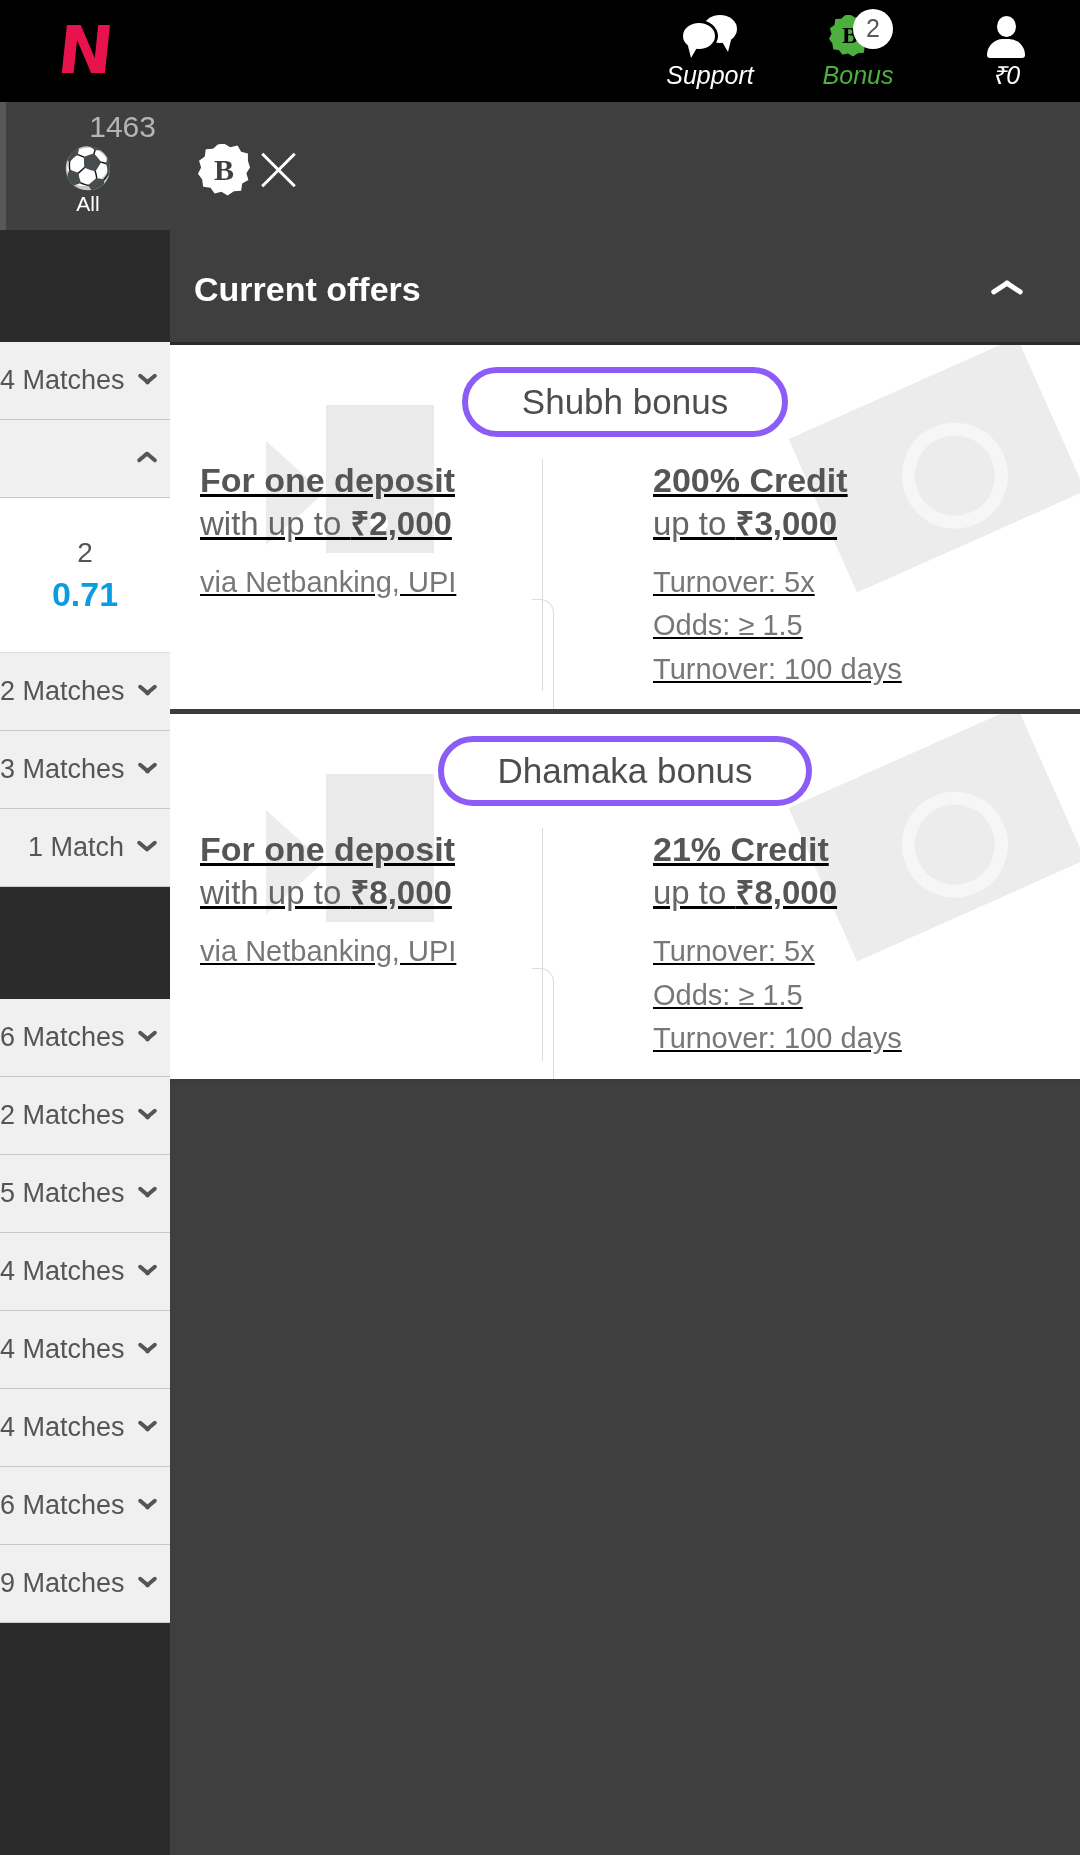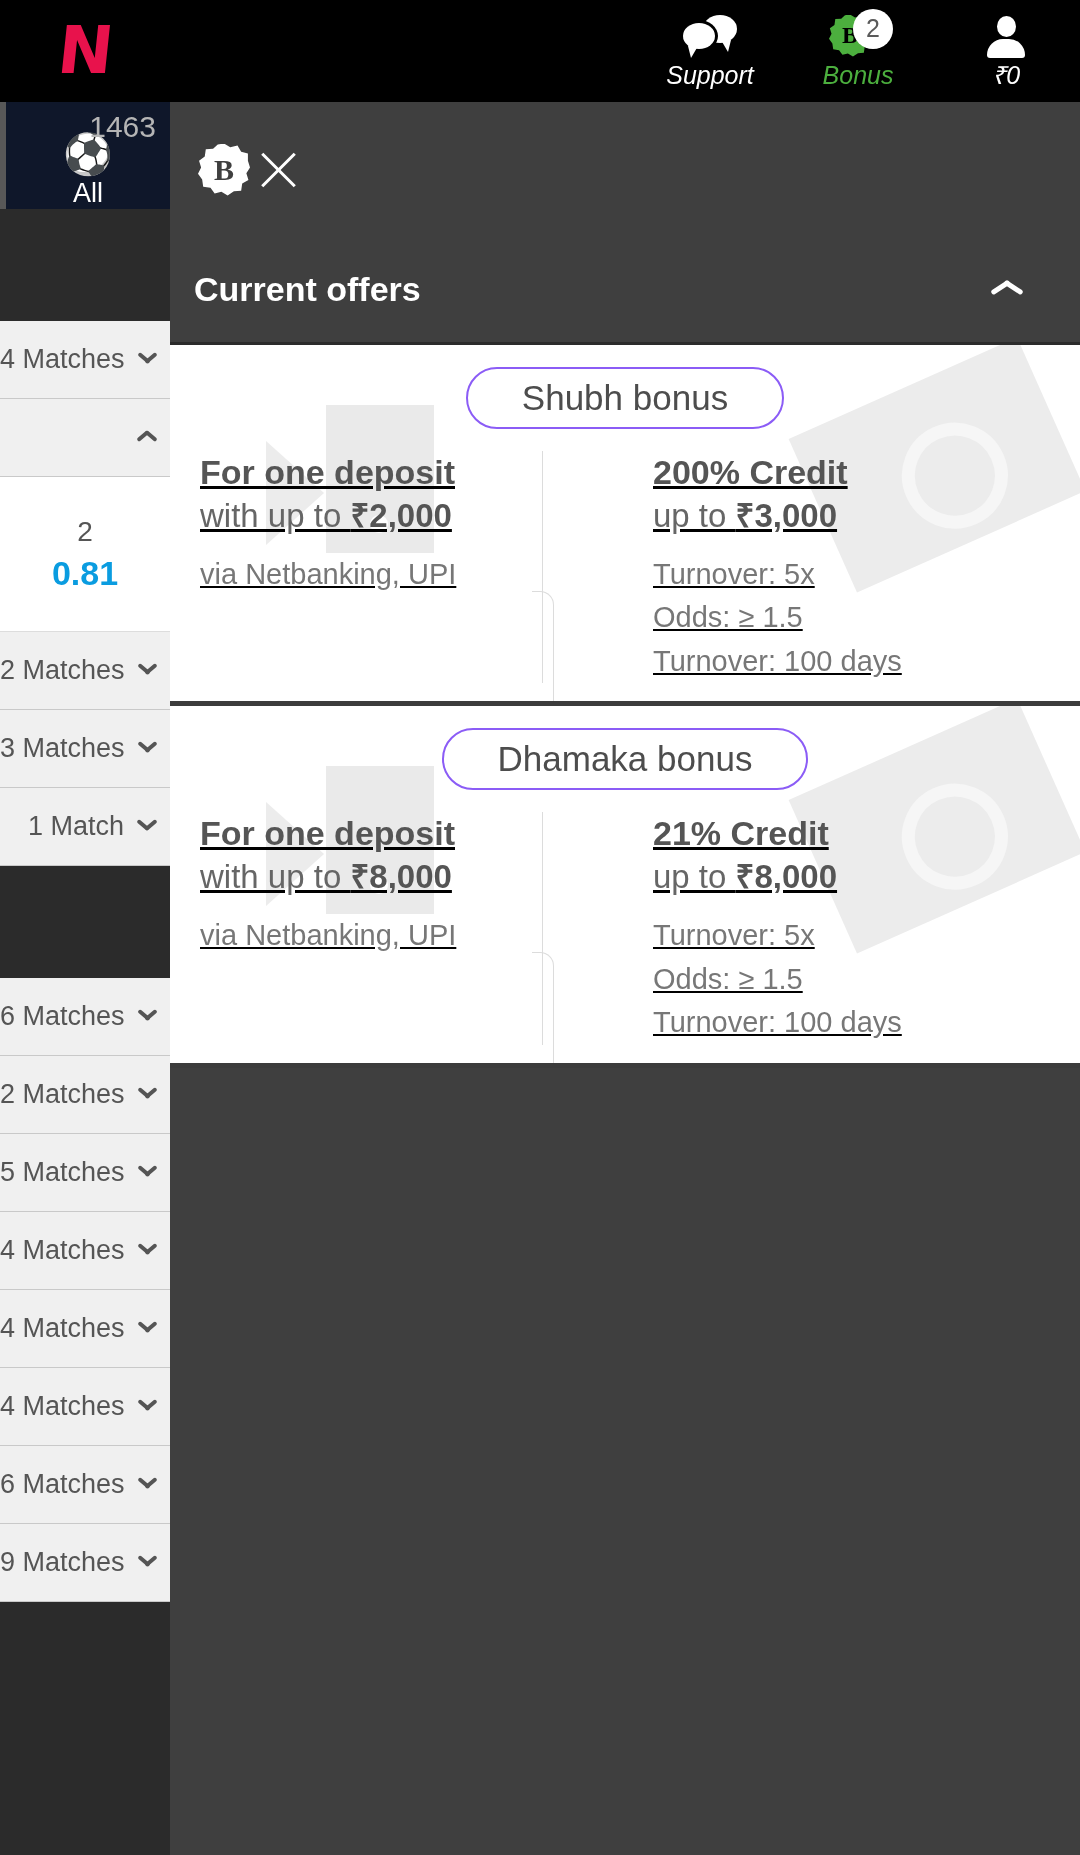--- a/index.html
+++ b/index.html
@@ -70,27 +70,27 @@
   .user-icon { position: relative; width: 44px; height: 44px; }
   .user-icon .head { position: absolute; left: 13px; top: 1px; width: 19px; height: 21px; background: #fff; border-radius: 50%; }
   .user-icon .body { position: absolute; left: 3px; top: 24px; width: 38px; height: 19px; background: #fff; border-radius: 16px 16px 3px 3px; }
 
   
   .sidebar {
     position: absolute; top: 102px; left: 0; width: 170px; height: 1753px;
     background: #2b2b2b; overflow: hidden;
   }
   .sport-tab {
-    height: 107px; background: #0f172a; border-left: 6px solid #585858;
+    height: 128px; background: #404040; border-left: 6px solid #585858;
     display: flex; flex-direction: column; align-items: center; justify-content: center;
     position: relative; padding-top: 4px;
   }
   .sport-count { position: absolute; top: 8px; right: 14px; font-size: 30px; color: #b5b5b5; }
   .sport-glyph { font-size: 40px; color: #fff; line-height: 1; margin-top: 28px; }
-  .sport-name { font-size: 27px; color: #fff; margin-top: 4px; }
+  .sport-name { font-size: 21px; color: #fff; margin-top: 4px; }
   .sb-gap { height: 112px; background: #2b2b2b; }
   .sb-gap.tall { height: 112px; }
   .acc-row {
     height: 78px; background: #f0f0f0; border-bottom: 1px solid #c9c9c9;
     display: flex; align-items: center; justify-content: flex-end;
     padding-right: 12px; gap: 12px;
   }
   .acc-label { font-size: 27px; color: #555; white-space: nowrap; }
   .chev { width: 22px; height: 12px; position: relative; }
   .chev:before, .chev:after {
@@ -146,21 +146,21 @@
   .chev-lg:after  { right: 0; transform: rotate(33deg); }
 
   
   .cards { border-top: 3px solid #2b2b2b; }
   .card {
     position: relative; background: #fff; overflow: hidden;
     border-bottom: 5px solid #3c3c3c; padding-bottom: 18px;
   }
   .pill-wrap { display: flex; justify-content: center; padding-top: 22px; position: relative; z-index: 3; }
   .pill {
-    border: 2px solid #8b5cf6; border-radius: 40px; background: #fff;
+    border: 6px solid #8b5cf6; border-radius: 40px; background: #fff;
     padding: 9px 54px; font-size: 35px; color: #4d4d4d; white-space: nowrap;
   }
   .card-body { display: flex; position: relative; z-index: 2; margin-top: 22px; }
   .col { flex: 1; padding: 0 0 0 30px; position: relative; text-decoration: underline; }
   .col.right { padding-left: 26px; }
   .col-h { font-size: 34px; font-weight: bold; color: #555; line-height: 1.28; }
   .col-sub { font-size: 33px; color: #666; line-height: 1.28; }
   .col-sub b { color: #555; }
   .col-note { font-size: 29px; color: #777; line-height: 1.45; margin-top: 16px; }
   .col-line { font-size: 29px; color: #777; line-height: 1.5; }
@@ -262,21 +262,21 @@
       <div class="chev"></div>
     </div>
 
     <div class="acc-row expanded">
       <div class="acc-label"></div>
       <div class="chev up"></div>
     </div>
 
     <div class="odds-box">
       <div class="odds-sel">2</div>
-      <div class="odds-val">0.81</div>
+      <div class="odds-val">0.71</div>
     </div>
 
     <div class="acc-row">
       <div class="acc-label">2 Matches</div>
       <div class="chev"></div>
     </div>
     <div class="acc-row">
       <div class="acc-label">3 Matches</div>
       <div class="chev"></div>
     </div>

